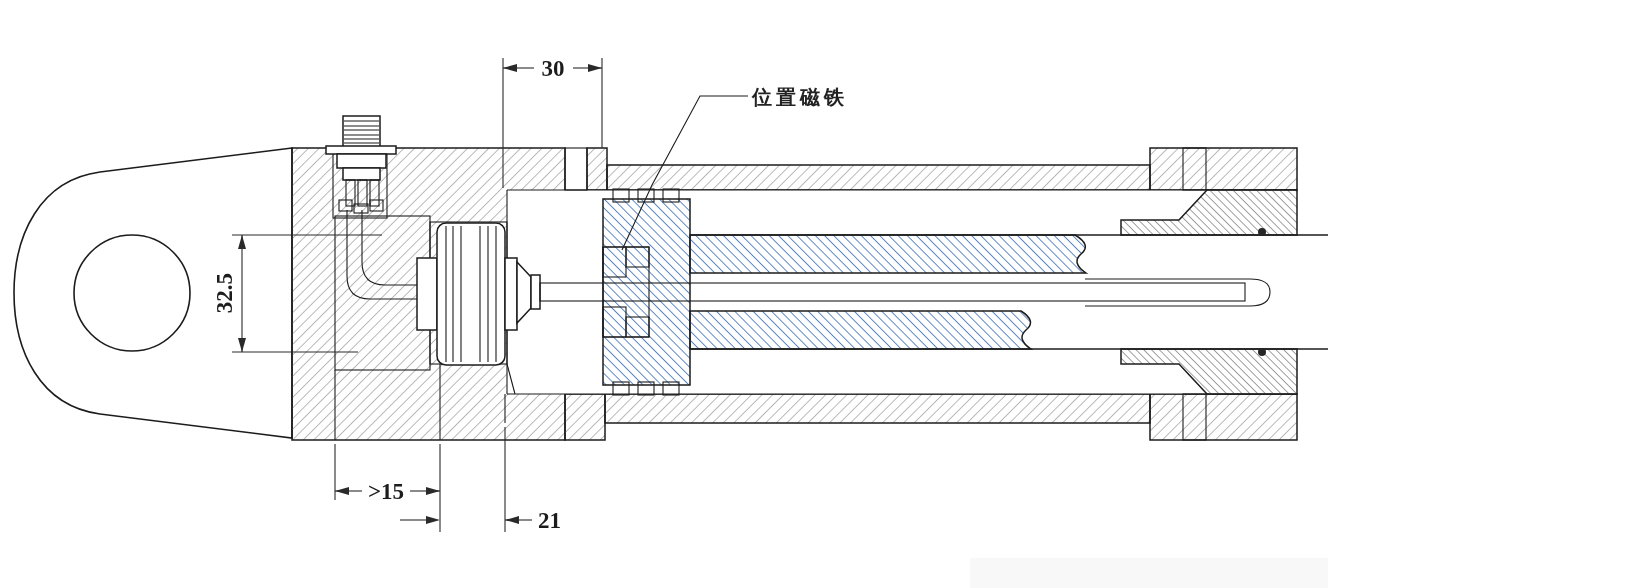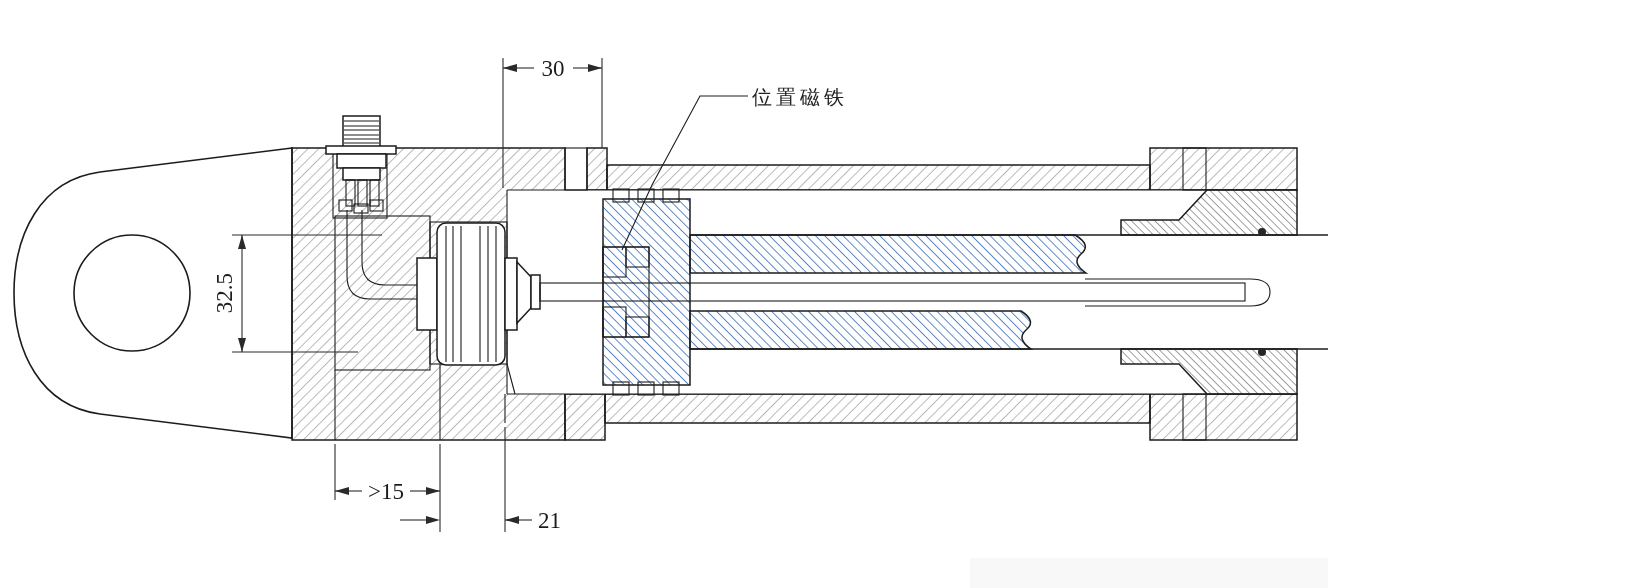--- a/index.html
+++ b/index.html
@@ -1,16 +1,16 @@
 <!DOCTYPE html>
 <html><head>
 <meta charset="utf-8">
 <style>
   html,body{margin:0;padding:0;background:#fff;}
-  .stage{width:1328px;height:588px;position:relative;background:#fff;overflow:hidden;}
+  .stage{width:1328px;height:588px;position:relative;background:#fff;overflow:hidden;font-weight:bold;}
   svg{display:block;}
   .dim-text{font-family:"Liberation Serif","DejaVu Serif",serif;font-size:23px;fill:#1c1c1c;}
   .cjk-text{font-family:"DejaVu Sans","Liberation Sans",sans-serif;font-size:20px;fill:#222;letter-spacing:4px;}
   .outline{fill:#ffffff;stroke:#1c1c1c;stroke-width:1.6;}
   .part{stroke:#1c1c1c;stroke-width:1.5;}
   .thin{stroke:#1c1c1c;stroke-width:1.1;fill:none;}
   .dimline{stroke:#2a2a2a;stroke-width:1.1;fill:none;}
   .arrow{fill:#2a2a2a;stroke:none;}
 </style>
 </head>

